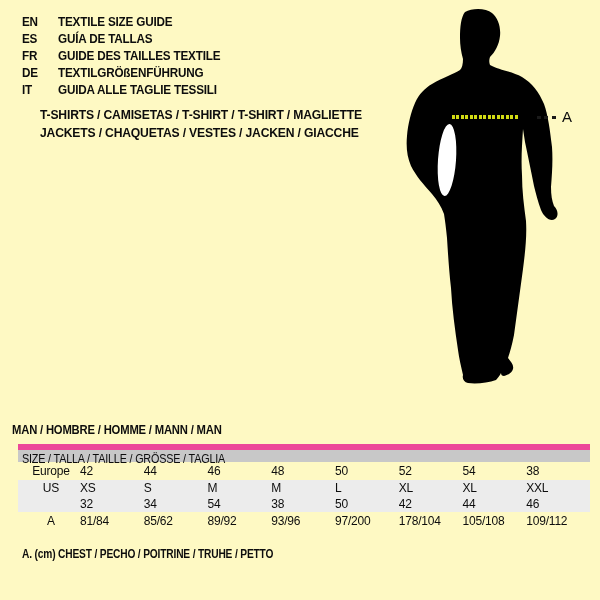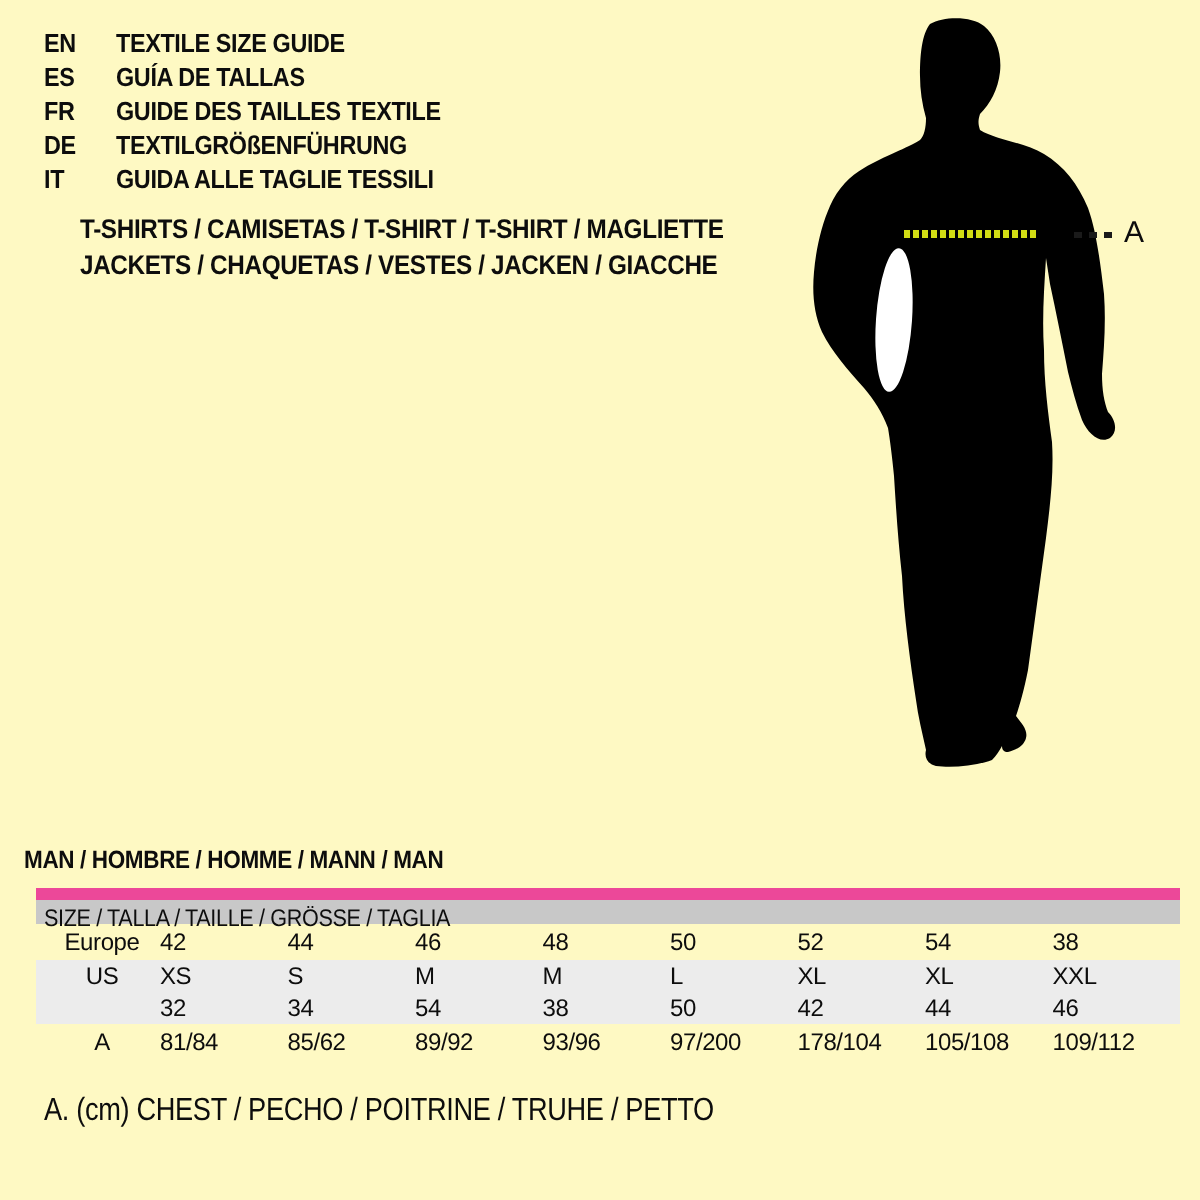--- a/index.html
+++ b/index.html
@@ -34,21 +34,21 @@
   
   .size-table{position:absolute;left:18px;top:444px;width:572px;font-size:12px;letter-spacing:-0.2px;}
   .t-header{height:18px;line-height:18px;background:#c8c8c8;border-top:6px solid #ec4899;padding-left:4px;box-sizing:border-box;}
   .t-row{display:grid;grid-template-columns:62px repeat(8,1fr);align-items:center;height:18px;}
   .t-row.sub{height:16px;}
   .stripe{background:#ececec;}
   .t-label{padding-left:4px;text-align:center;}
   .t-cell{text-align:left;}
 
   
-  .footnote{position:absolute;left:22px;top:547px;font-size:16px;font-weight:400;letter-spacing:-0.2px;}
+  .footnote{position:absolute;left:22px;top:547px;font-size:12px;font-weight:700;letter-spacing:-0.2px;}
 </style>
 </head>
 <body>
 
 <div class="canvas">
 
   <div class="lang-block">
     <div class="lang-row cond">
       <span class="lang-code">EN</span>
       <span class="lang-text">TEXTILE SIZE GUIDE</span>

